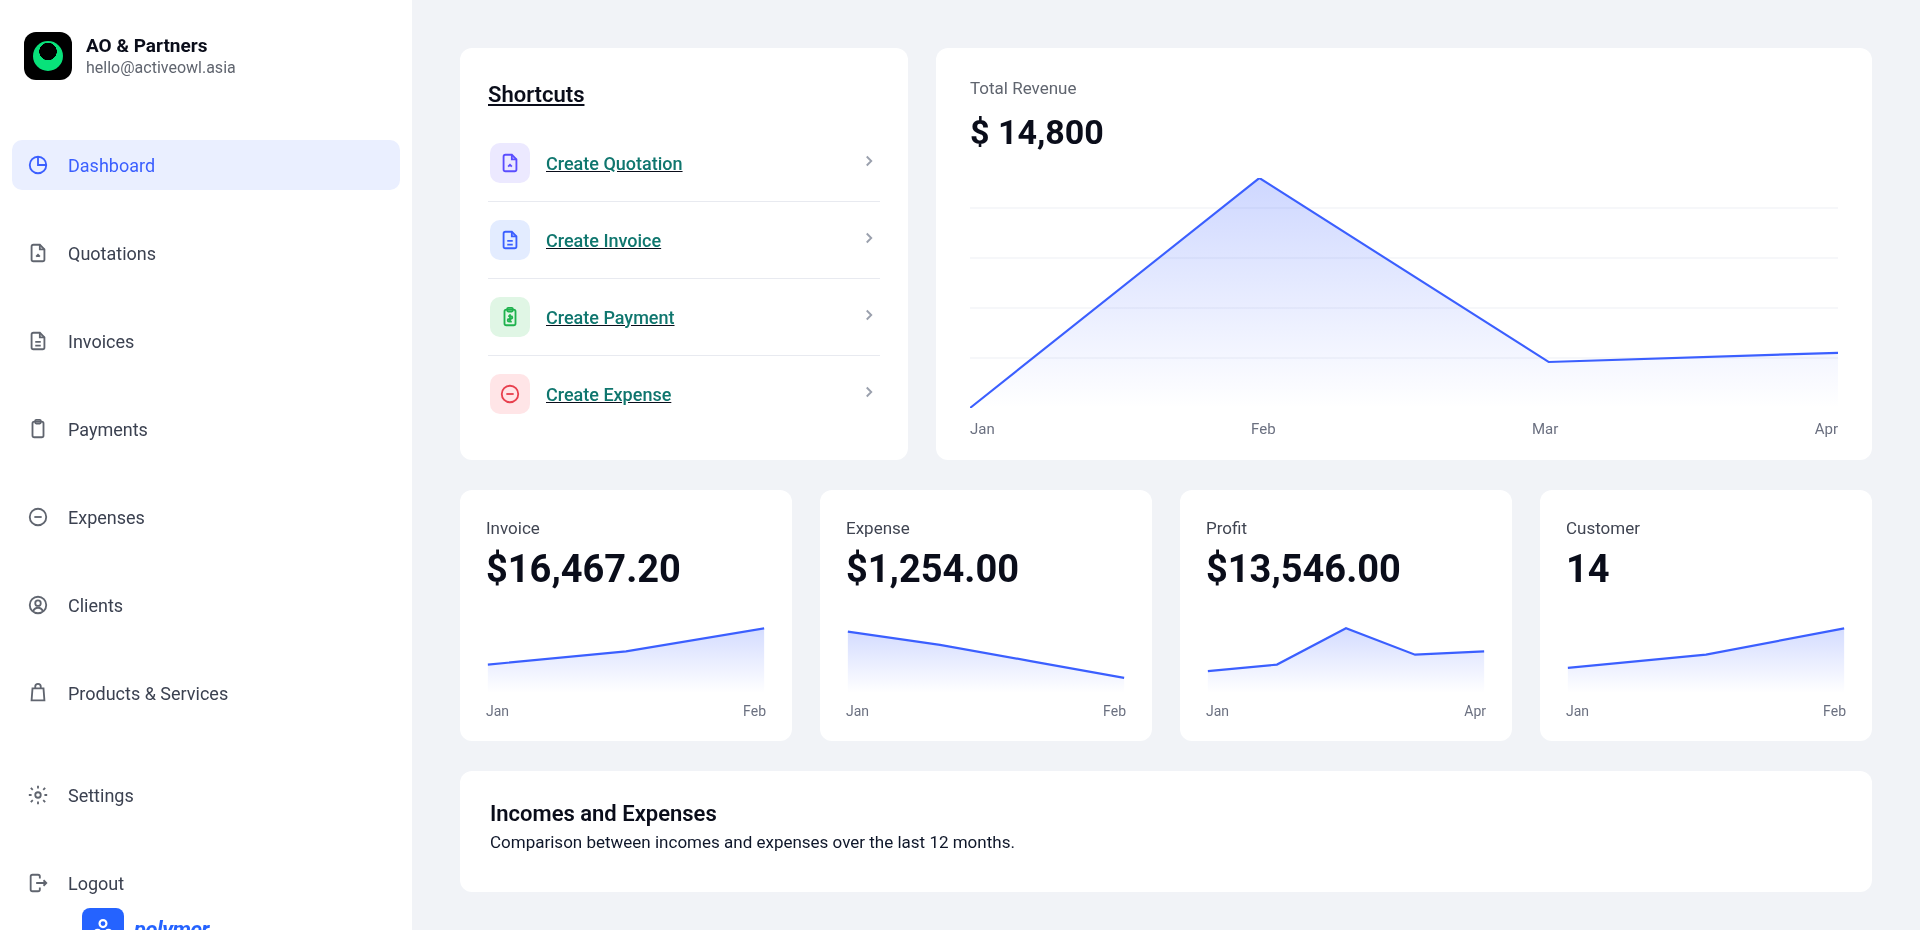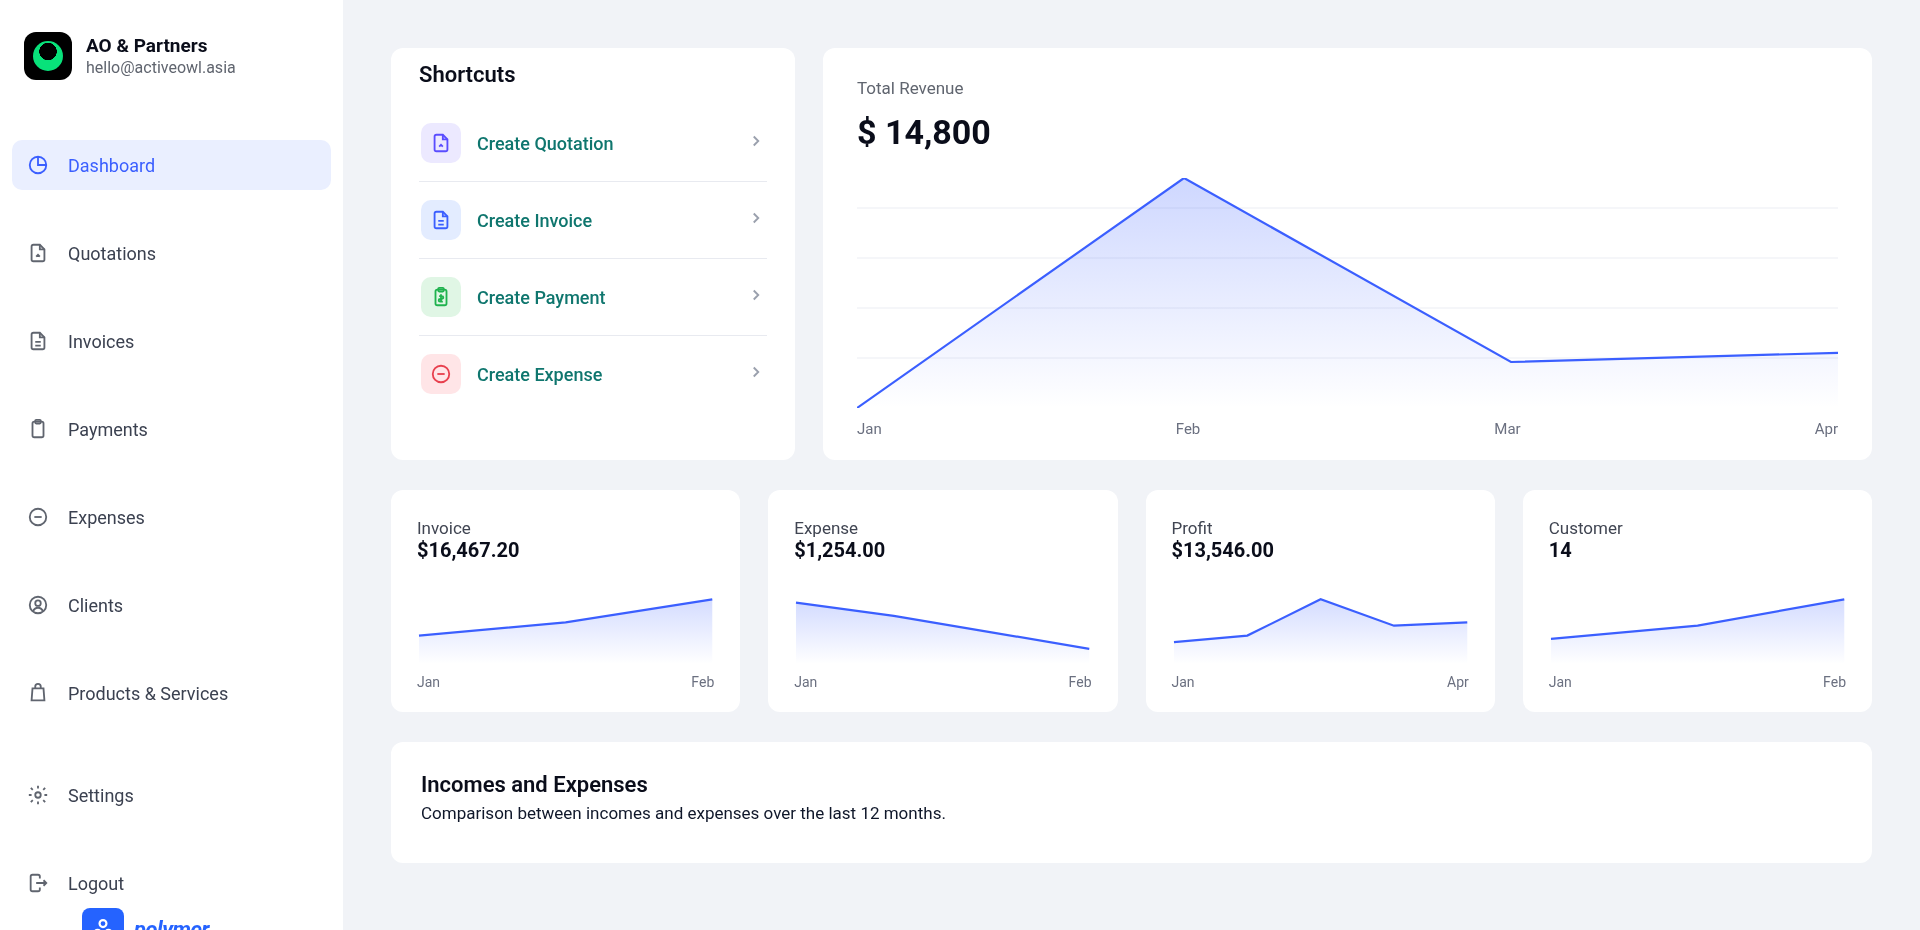--- a/index.html
+++ b/index.html
@@ -8,21 +8,21 @@
   background: #f1f3f7;
   color: #0a0d1a;
   width: 1920px;
   height: 930px;
   overflow: hidden;
 }
 .app { display: flex; width: 100%; height: 100%; }
 
 
 .sidebar {
-  width: 343px;
+  width: 412px;
   background: #fff;
   display: flex;
   flex-direction: column;
   padding: 32px 12px 24px 12px;
 }
 .org-block { display: flex; align-items: center; gap: 14px; padding: 0 12px 28px 12px; }
 .org-logo {
   width: 48px; height: 48px; border-radius: 12px; background: #000;
   display: flex; align-items: center; justify-content: center;
   position: relative;
@@ -54,21 +54,21 @@
 .brand-text { font-size:22px; font-weight:700; font-style:italic; color:#2563ff; letter-spacing:-0.5px; }
 
 
 .main { flex: 1; padding: 48px 48px 0 48px; overflow-y: auto; }
 .row { display: flex; gap: 28px; }
 .card {
   background: #fff; border-radius: 12px;
 }
 
 
-.shortcuts-card { width: 404px; padding: 14px 28px 10px 28px; }
+.shortcuts-card { width: 448px; padding: 34px 28px 10px 28px; text-decoration: underline; }
 .shortcuts-title { font-size: 22px; font-weight: 600; margin-bottom: 18px; }
 .shortcut {
   display:flex; align-items:center; gap:16px;
   padding: 18px 2px; border-top: 1px solid #e8eaf0; cursor:pointer;
 }
 .shortcut:first-of-type { border-top: none; }
 .sc-icon {
   width:40px; height:40px; border-radius:10px;
   display:flex; align-items:center; justify-content:center;
 }
@@ -79,21 +79,21 @@
 .revenue-card { flex:1; padding: 30px 34px 22px 34px; display:flex; flex-direction:column; }
 .rev-label { font-size:17px; color:#60656f; }
 .rev-value { font-size:34px; font-weight:700; margin-top:14px; }
 .rev-chart-wrap { flex:1; margin-top: 26px; }
 .rev-x-labels { display:flex; justify-content:space-between; font-size:15px; color:#6b7080; margin-top:8px; }
 
 
 .kpi-row { margin-top: 30px; gap: 28px; }
 .kpi-card { flex:1; padding: 28px 26px 22px 26px; display:flex; flex-direction:column; }
 .kpi-label { font-size:17px; color:#404552; }
-.kpi-value { font-size:20px; font-weight:700; margin-top:0; }
+.kpi-value { font-size:38px; font-weight:700; margin-top:9px; }
 .kpi-chart { margin-top: 32px; }
 .kpi-x { display:flex; justify-content:space-between; font-size:14px; color:#6b7080; margin-top:6px; }
 
 
 .inc-card { margin-top:30px; padding: 30px 30px 40px 30px; }
 .inc-title { font-size:22px; font-weight:600; }
 .inc-sub { font-size:17px; color:#0f172a; margin-top:6px; }
 
 svg.sparkline path.line { stroke:#3b5fff; stroke-width:2.2; fill:none; }
 svg.sparkline path.area { fill:url(#grad-area); stroke:none; }

